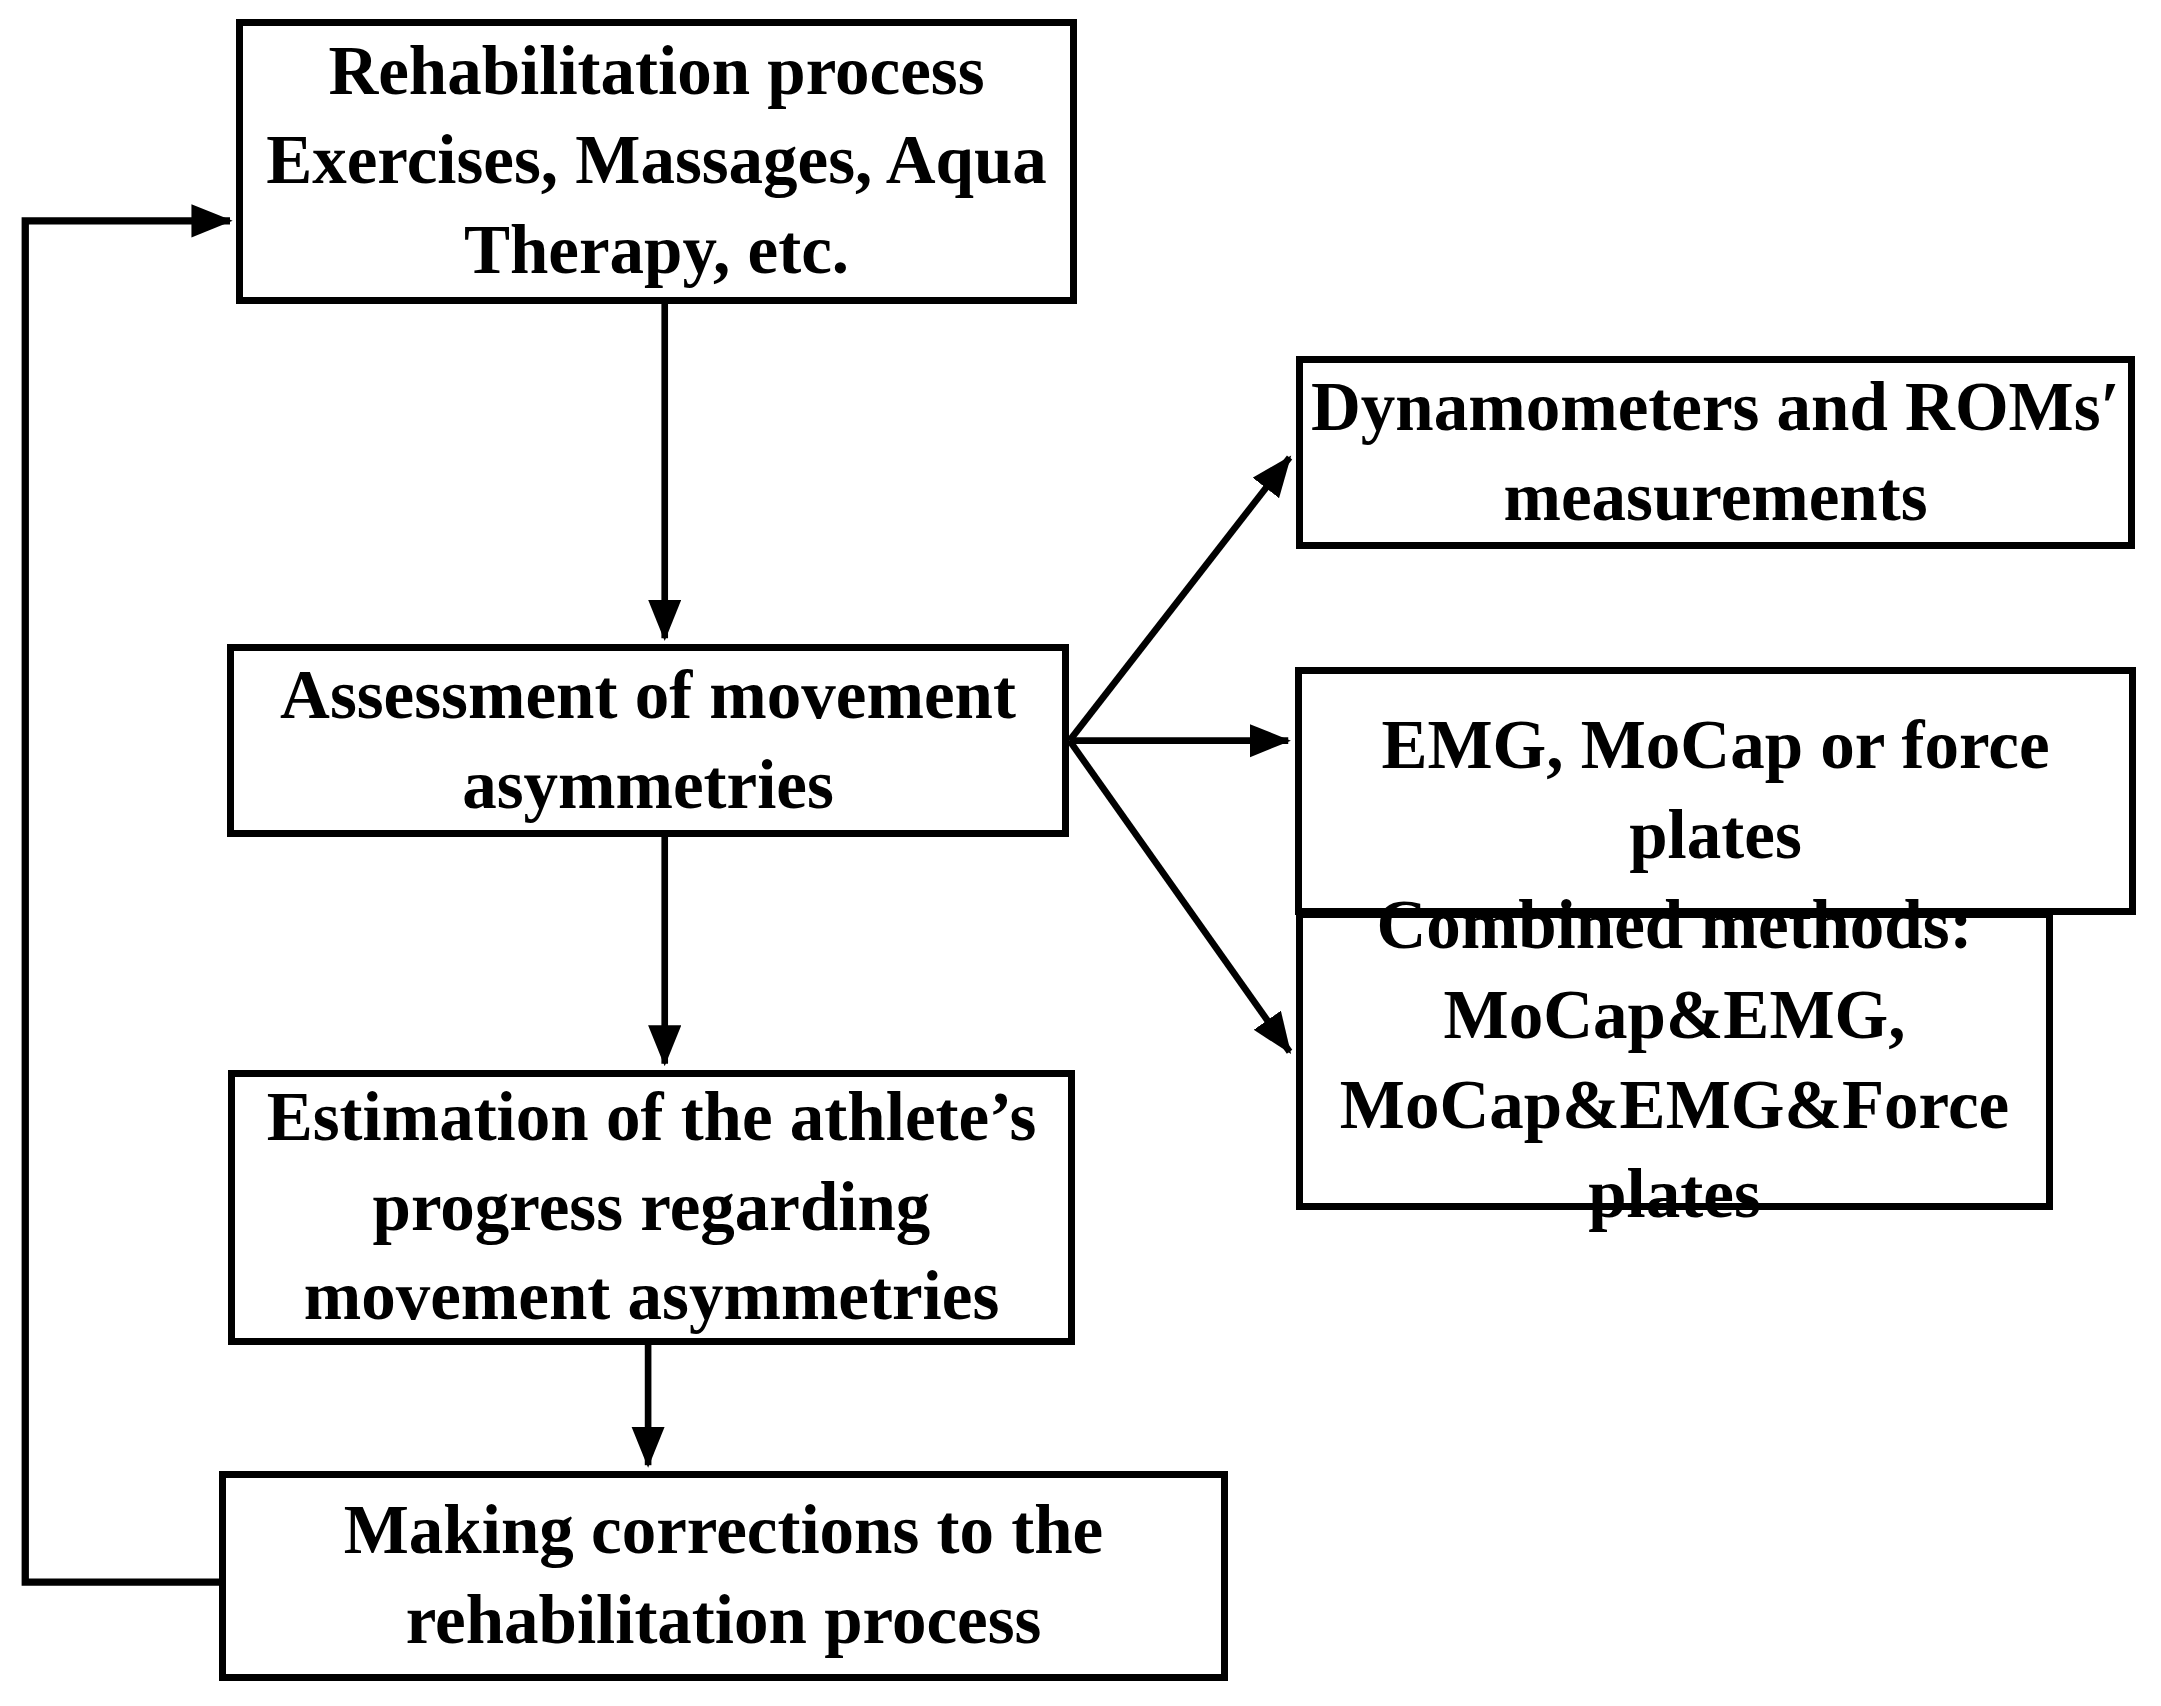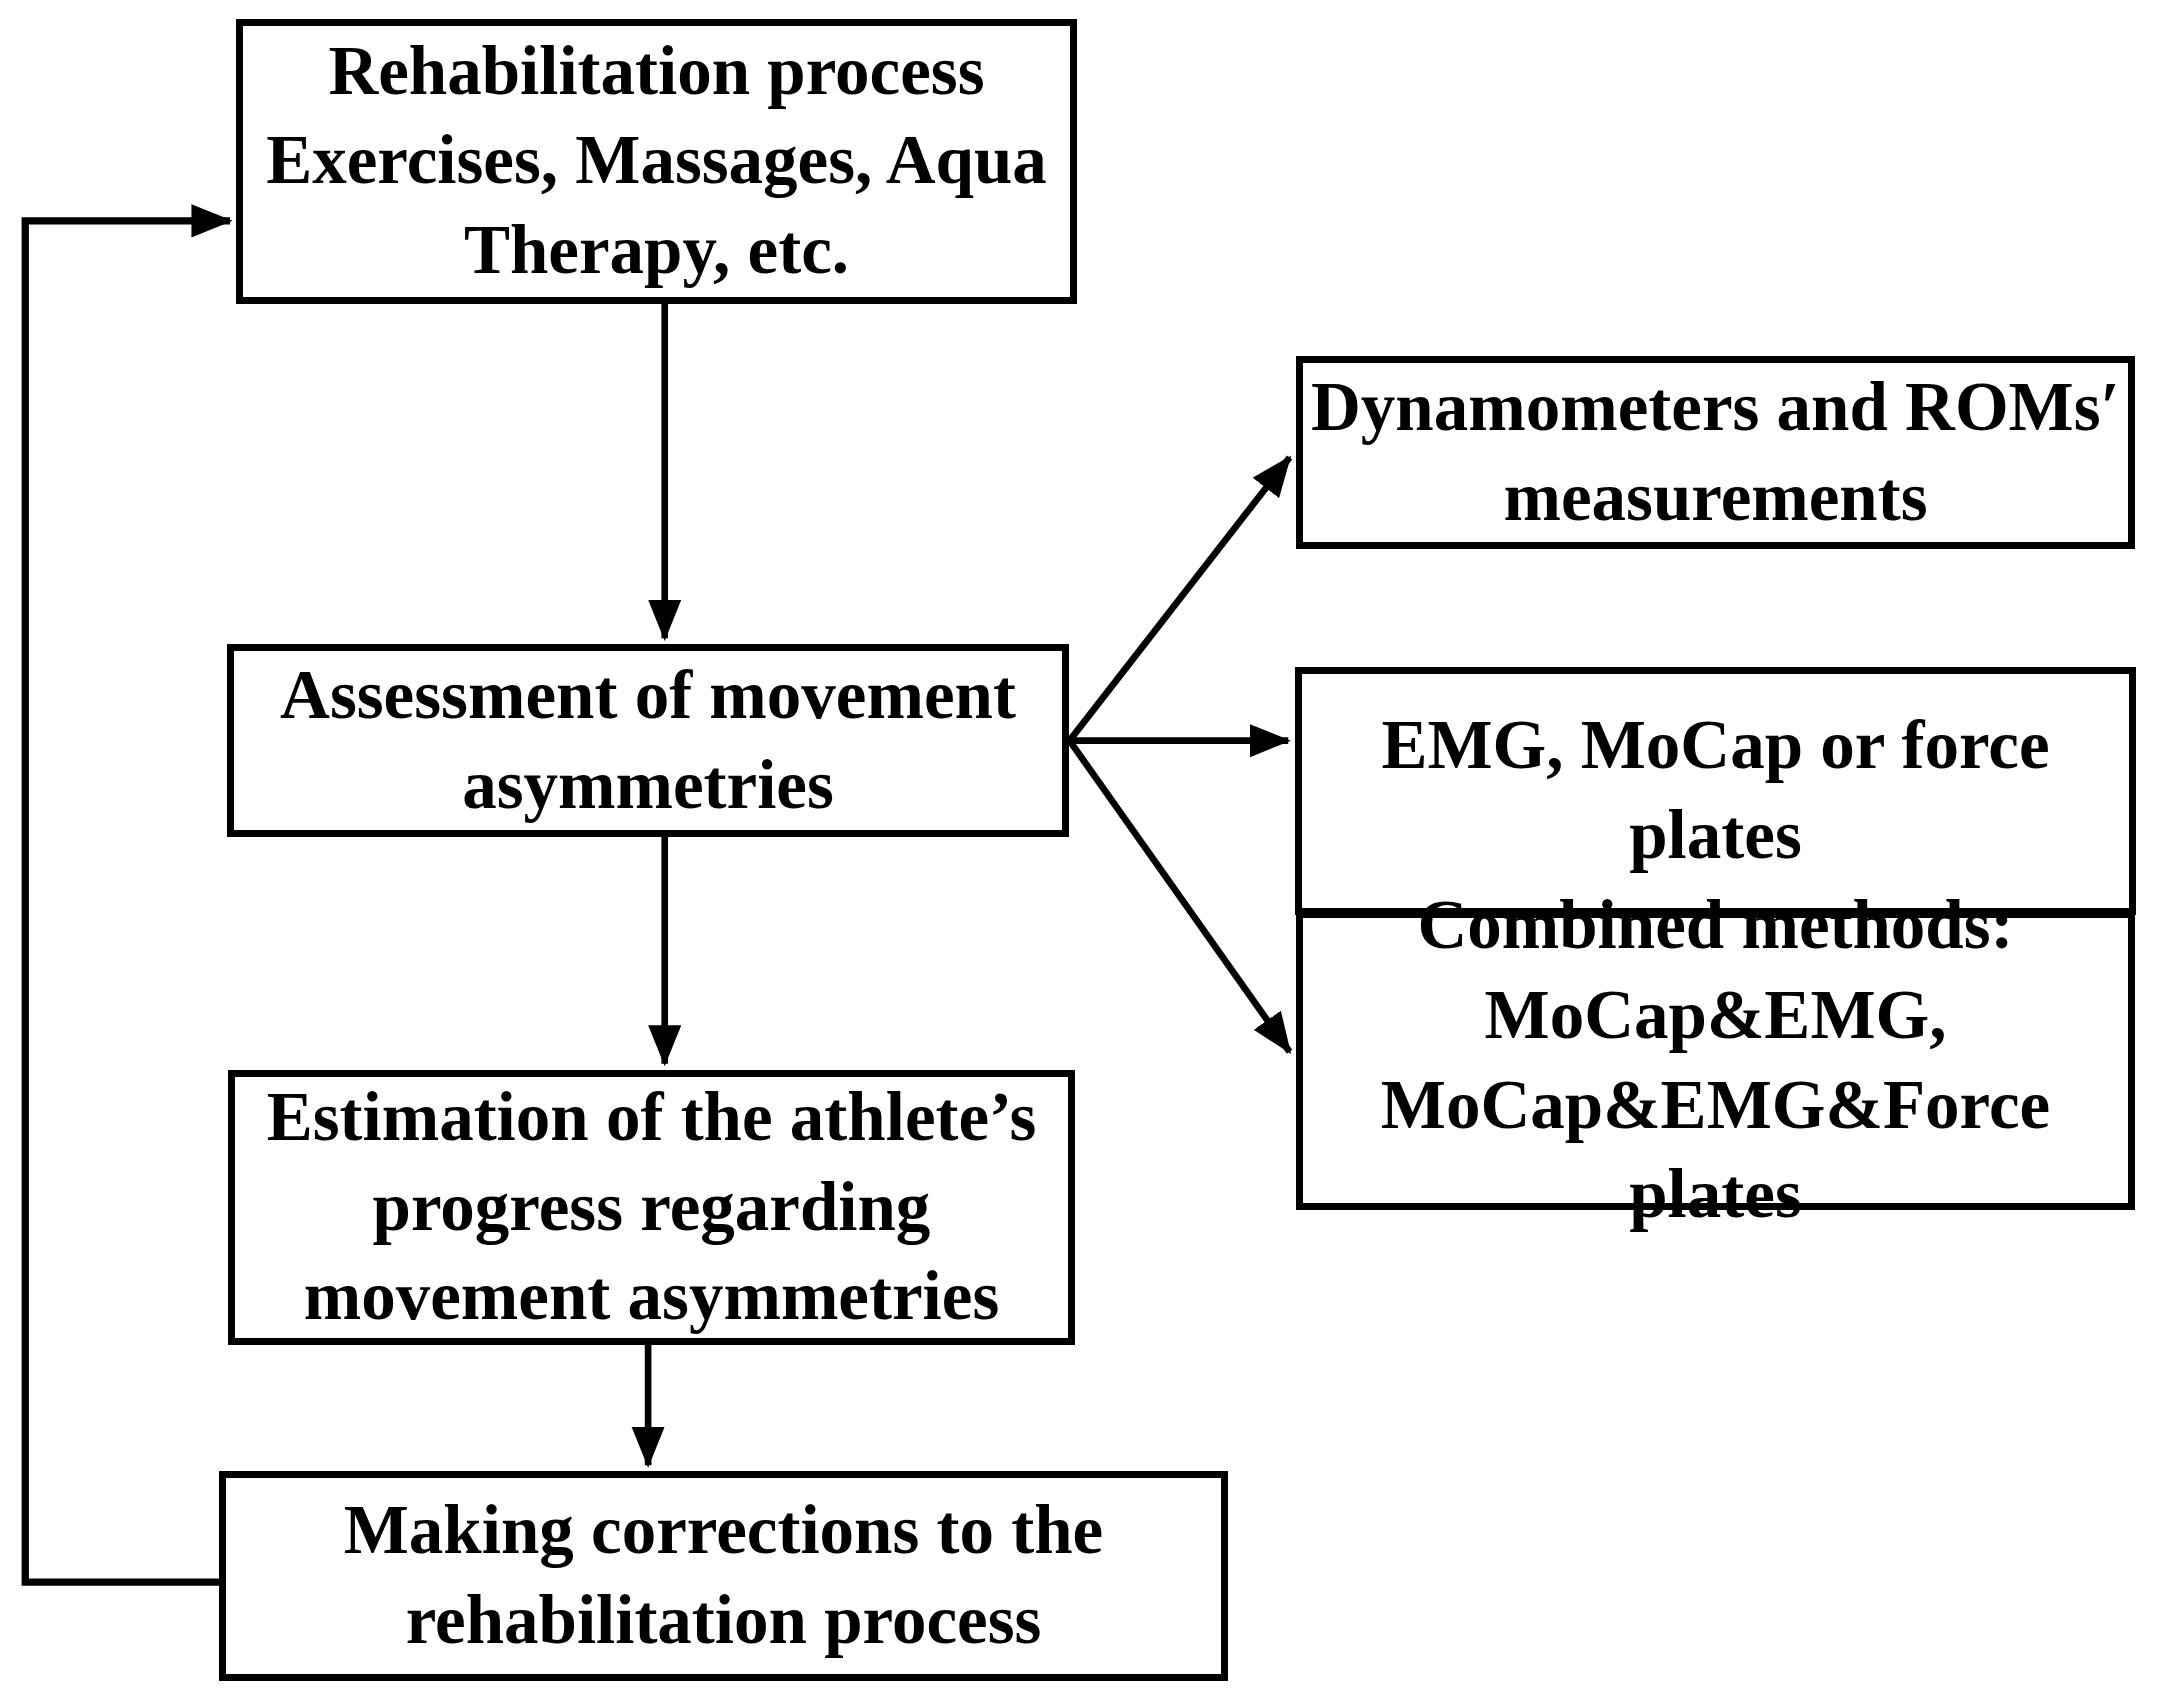--- a/index.html
+++ b/index.html
@@ -45,21 +45,21 @@
     white-space: pre-line;
   }
   
   .node-rehab        { left: 236px;  top: 18.6px;   width: 841px; height: 285px; }
   .node-assessment   { left: 227px;  top: 644px;  width: 842px; height: 193px; }
   .node-estimation   { left: 228px;  top: 1070px; width: 847px; height: 275px; }
   .node-corrections  { left: 219px;  top: 1471px; width: 1009px; height: 210px; }
   
   .node-dynamometers { left: 1296px; top: 356px;  width: 839px; height: 193px; }
   .node-emg          { left: 1295px; top: 639px;  width: 841px; height: 248px; margin-top: 28px; }
-  .node-combined     { left: 1296px; top: 911px; width: 839px; height: 299px; }
+  .node-combined     { left: 1296px; top: 911px; width: 757px; height: 299px; }
 </style>
 </head>
 <body>
 
 <div class="canvas">
 
   <svg class="connectors" viewBox="0 0 3251 2566" xmlns="http://www.w3.org/2000/svg">
     <defs>
       <marker id="arrowhead" markerUnits="userSpaceOnUse" markerWidth="70" markerHeight="52" refX="58" refY="25" orient="auto">
         <path d="M0,0 L62,25 L0,50 Z" fill="#000000"></path>

